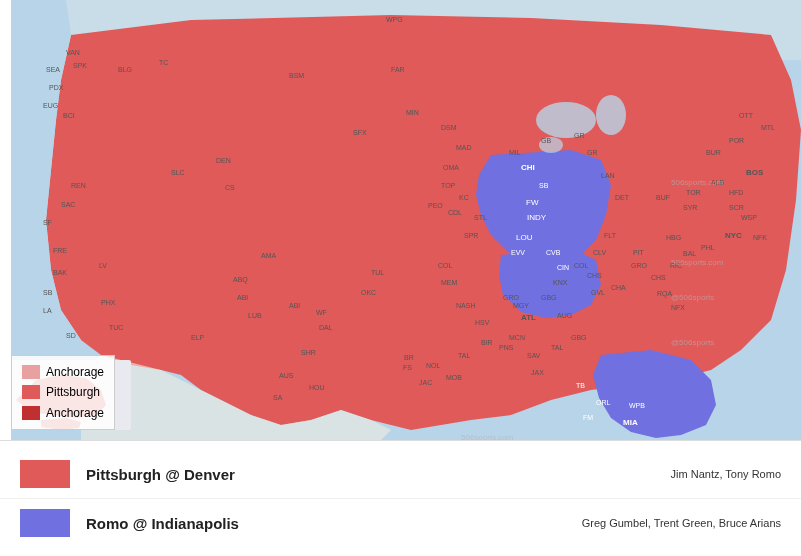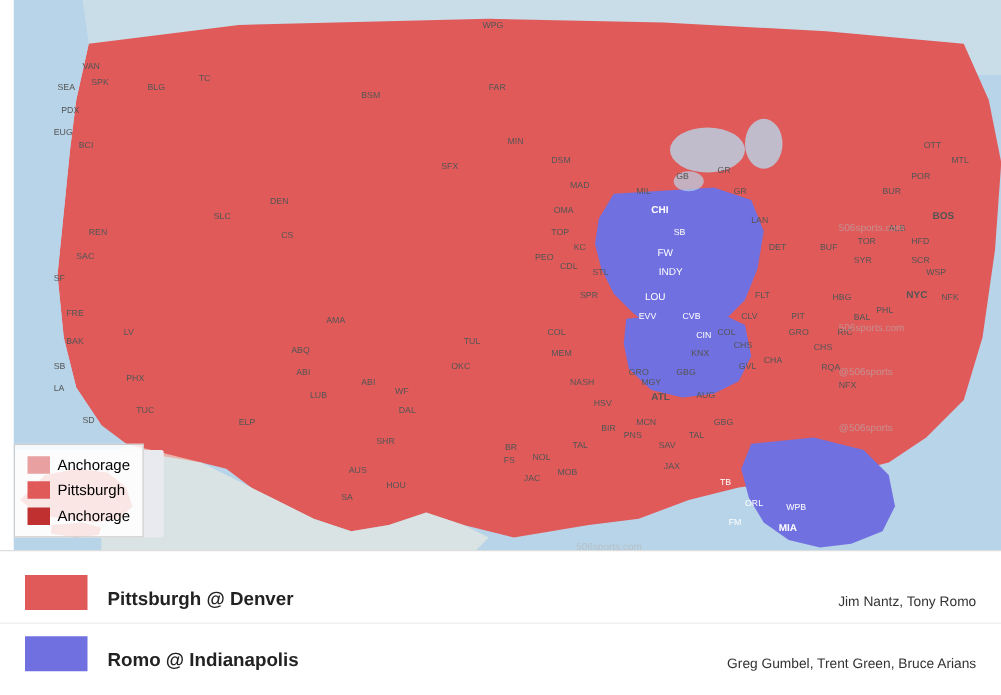--- a/index.html
+++ b/index.html
@@ -54,21 +54,21 @@
       height: 116px;
       background: #fff;
       border-top: 1px solid #ddd;
       display: flex;
       flex-direction: column;
       justify-content: center;
     }
 
     .info-row {
       display: flex;
-      align-items: flex-end;
+      align-items: center;
       padding: 10px 20px;
       border-bottom: 1px solid #eee;
     }
 
     .info-row:last-child {
       border-bottom: none;
     }
 
     .info-swatch {
       width: 50px;

